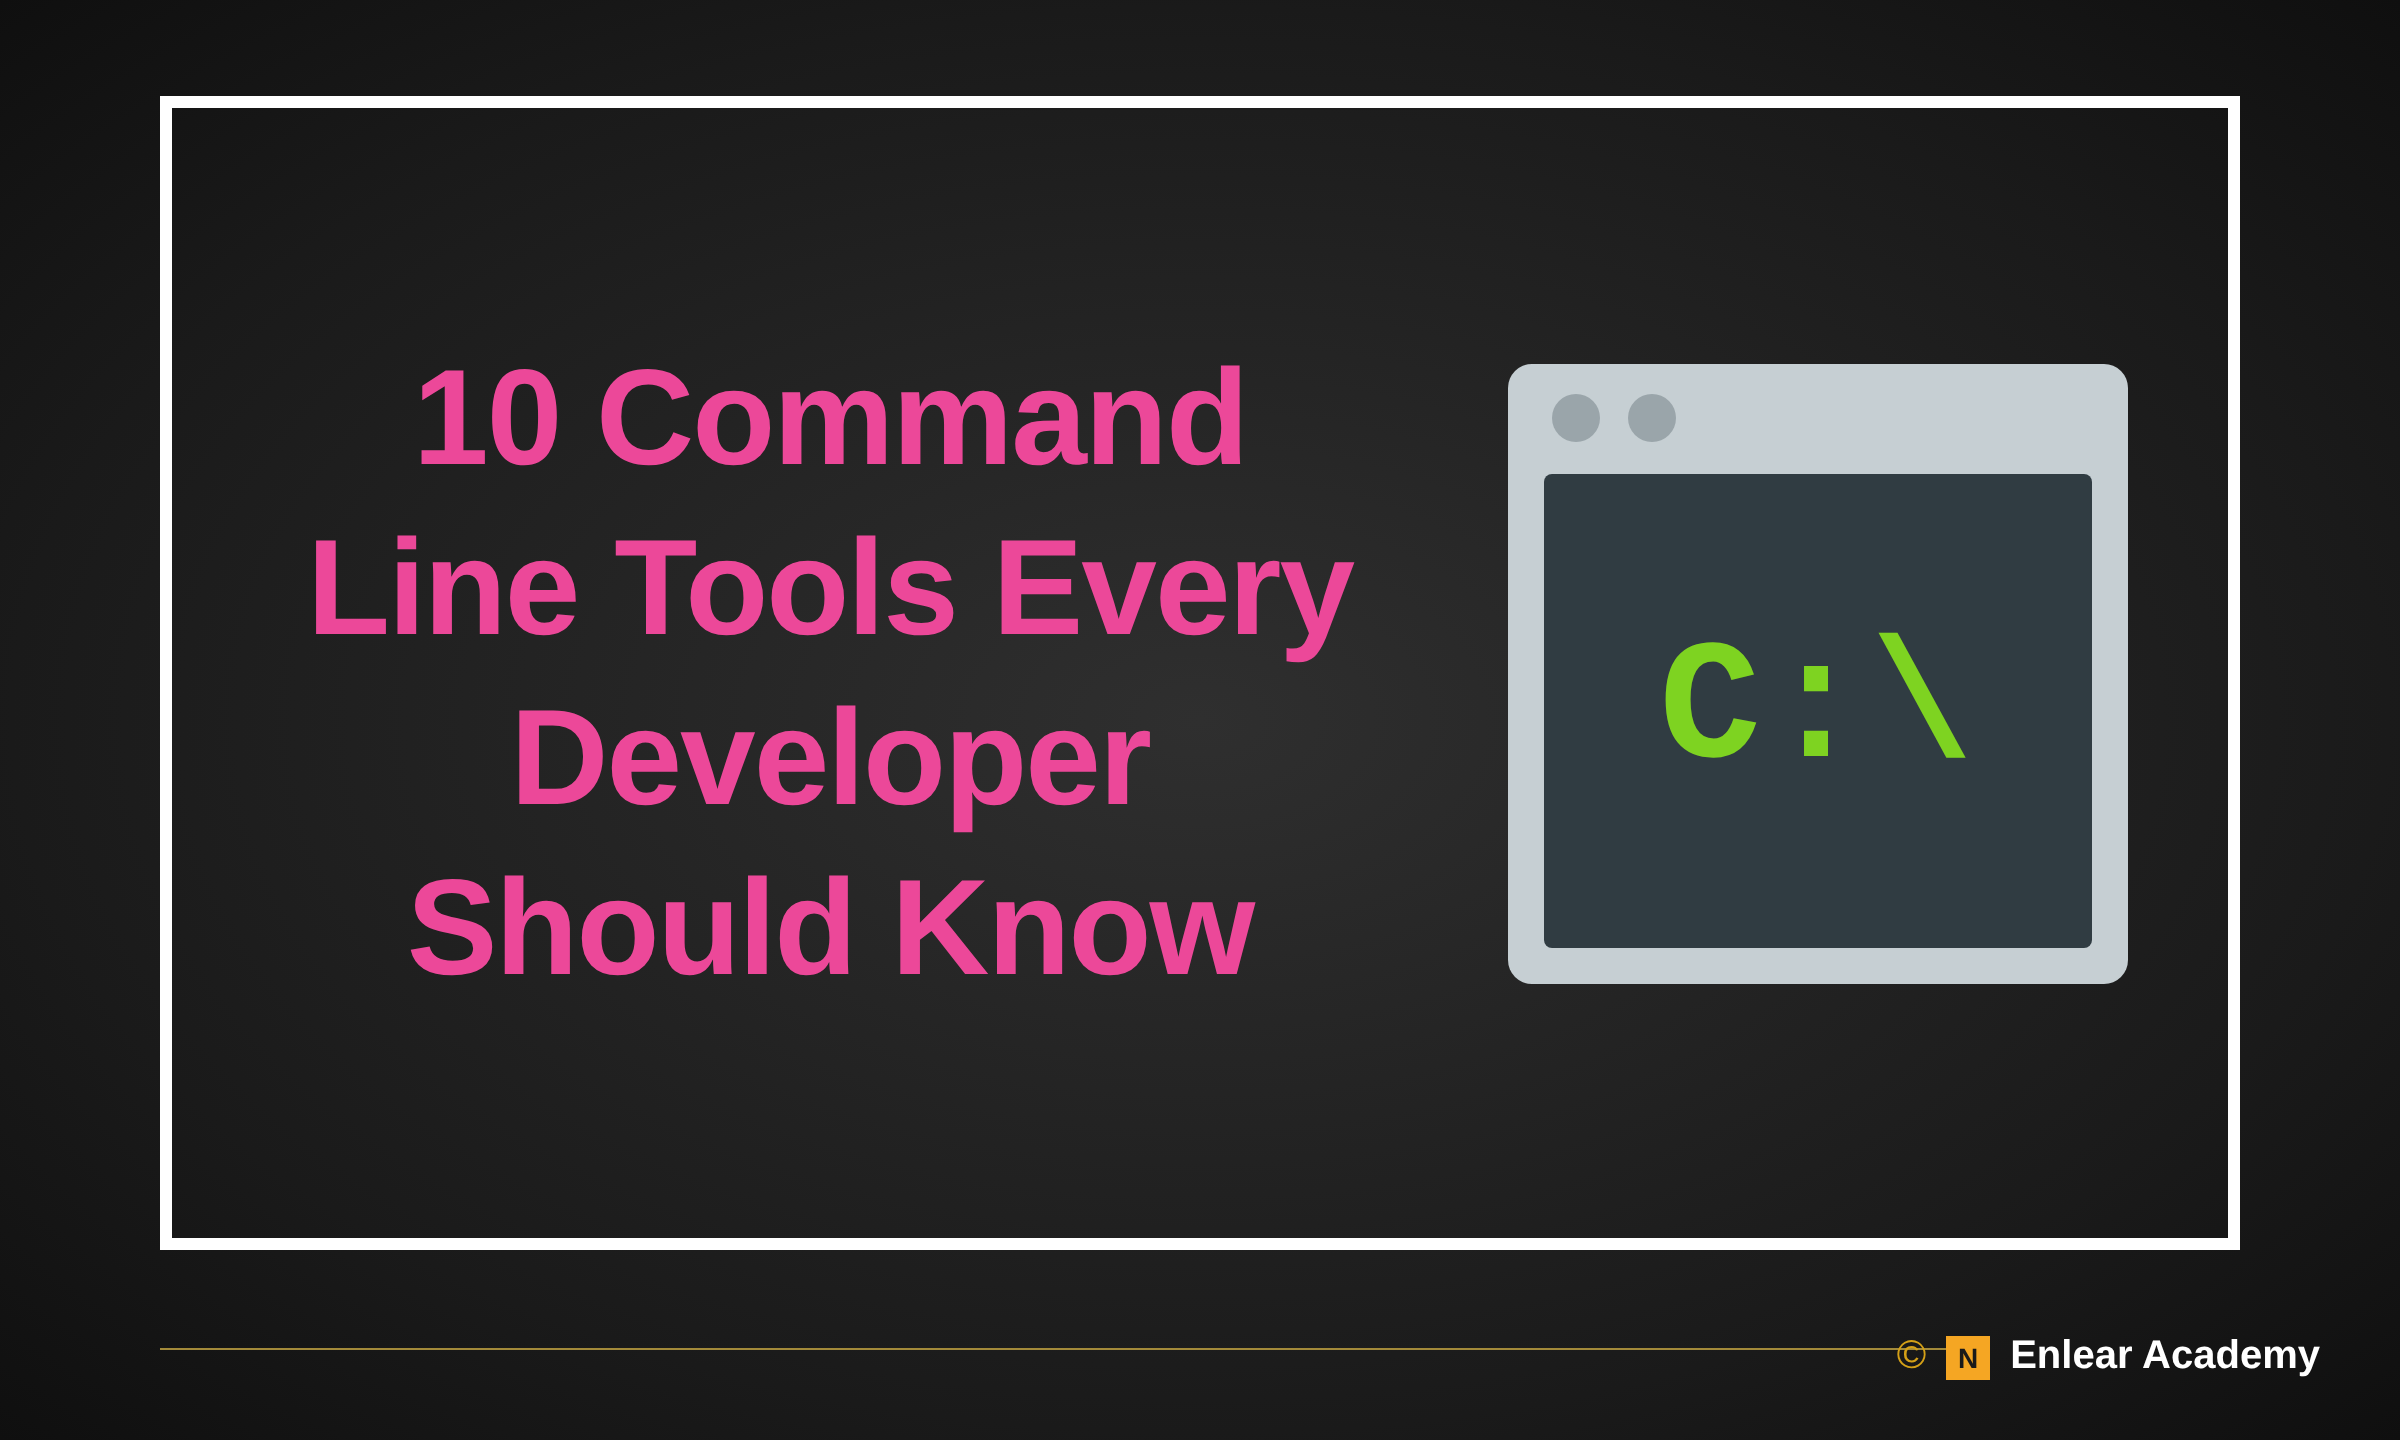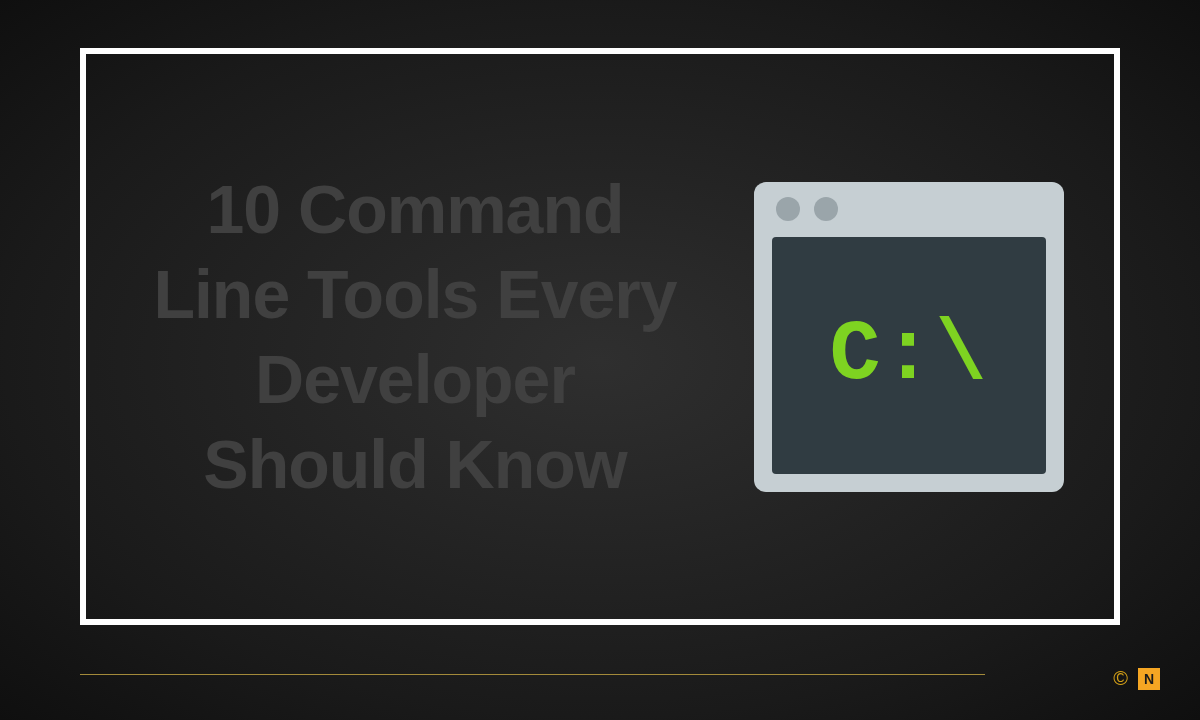--- a/index.html
+++ b/index.html
@@ -22,21 +22,21 @@
       right: 80px;
       bottom: 95px;
       border: 6px solid #ffffff;
       display: flex;
       align-items: center;
       padding: 0 50px;
       gap: 60px;
     }
     .title-block {
       flex: 1;
-      color: #404040;
+      color: #ec4899;
       font-size: 68px;
       font-weight: 800;
       line-height: 1.25;
       text-align: center;
       letter-spacing: -1px;
     }
     .terminal-icon {
       width: 310px;
       height: 310px;
       background: #c6cfd3;
@@ -127,13 +127,14 @@
       <span class="prompt">C:\</span>
     </div>
   </div>
 </div>
 
 <div class="bottom-line"></div>
 
 <div class="footer">
   <span class="copyright">©</span>
   <span class="logo-box">N</span>
+  <span class="brand">Enlear Academy</span>
 </div>
 
 </body></html>

